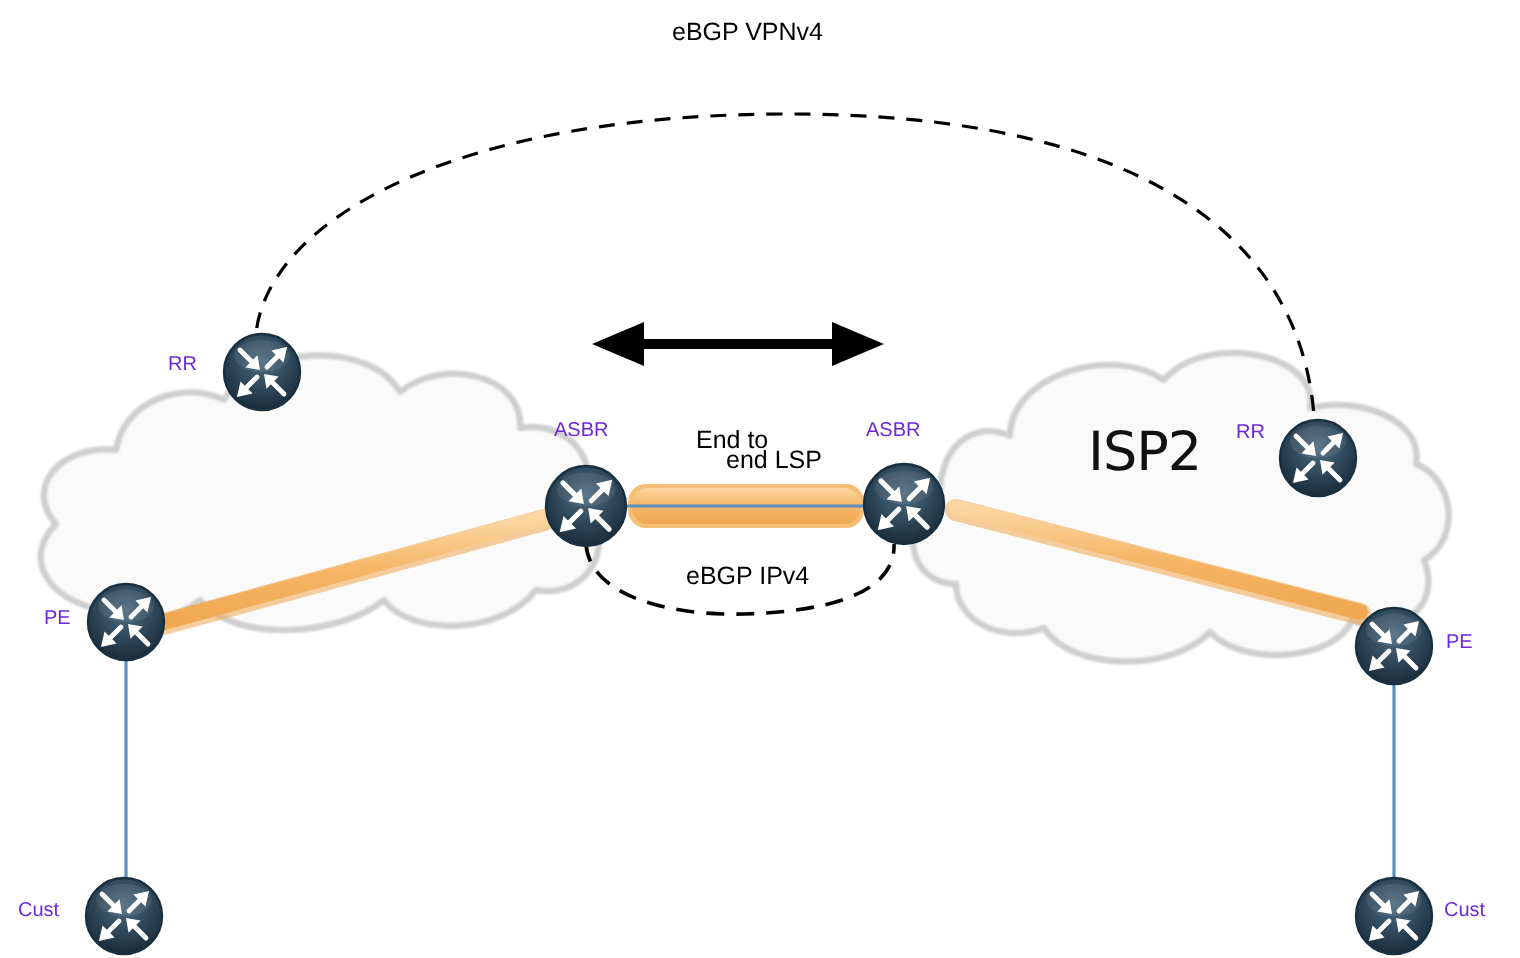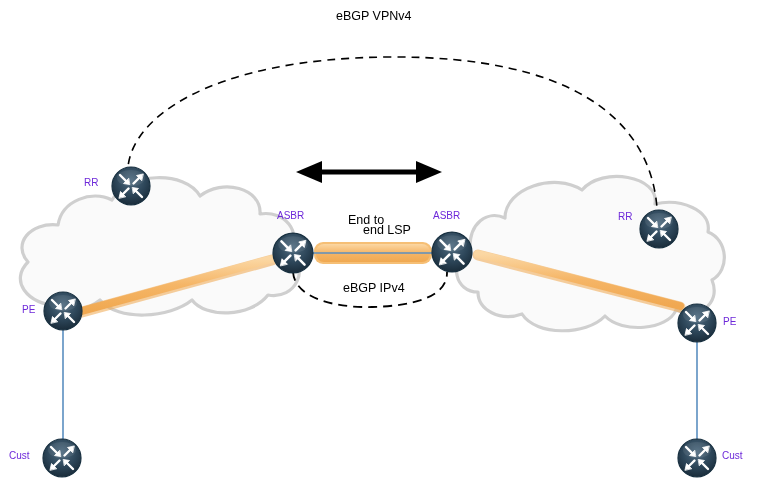--- a/index.html
+++ b/index.html
@@ -123,20 +123,21 @@
       </g>
     <g>
         <use href="#router-glyph" transform="translate(697,323)"></use>
       </g>
     <g>
         <use href="#router-glyph" transform="translate(697,458)"></use>
       </g>
   </svg>
 
   
+  <div class="lbl cloud-lbl" style="left:544px; top:211px;">ISP2</div>
 
   
   <div class="lbl node-lbl" style="left:84px; top:177px;">RR</div>
   <div class="lbl node-lbl" style="left:277px; top:210px;">ASBR</div>
   <div class="lbl node-lbl" style="left:22px; top:304px;">PE</div>
   <div class="lbl node-lbl" style="left:9px; top:450px;">Cust</div>
   <div class="lbl node-lbl" style="left:433px; top:210px;">ASBR</div>
   <div class="lbl node-lbl" style="left:618px; top:211px;">RR</div>
   <div class="lbl node-lbl" style="left:723px; top:316px;">PE</div>
   <div class="lbl node-lbl" style="left:722px; top:450px;">Cust</div>

